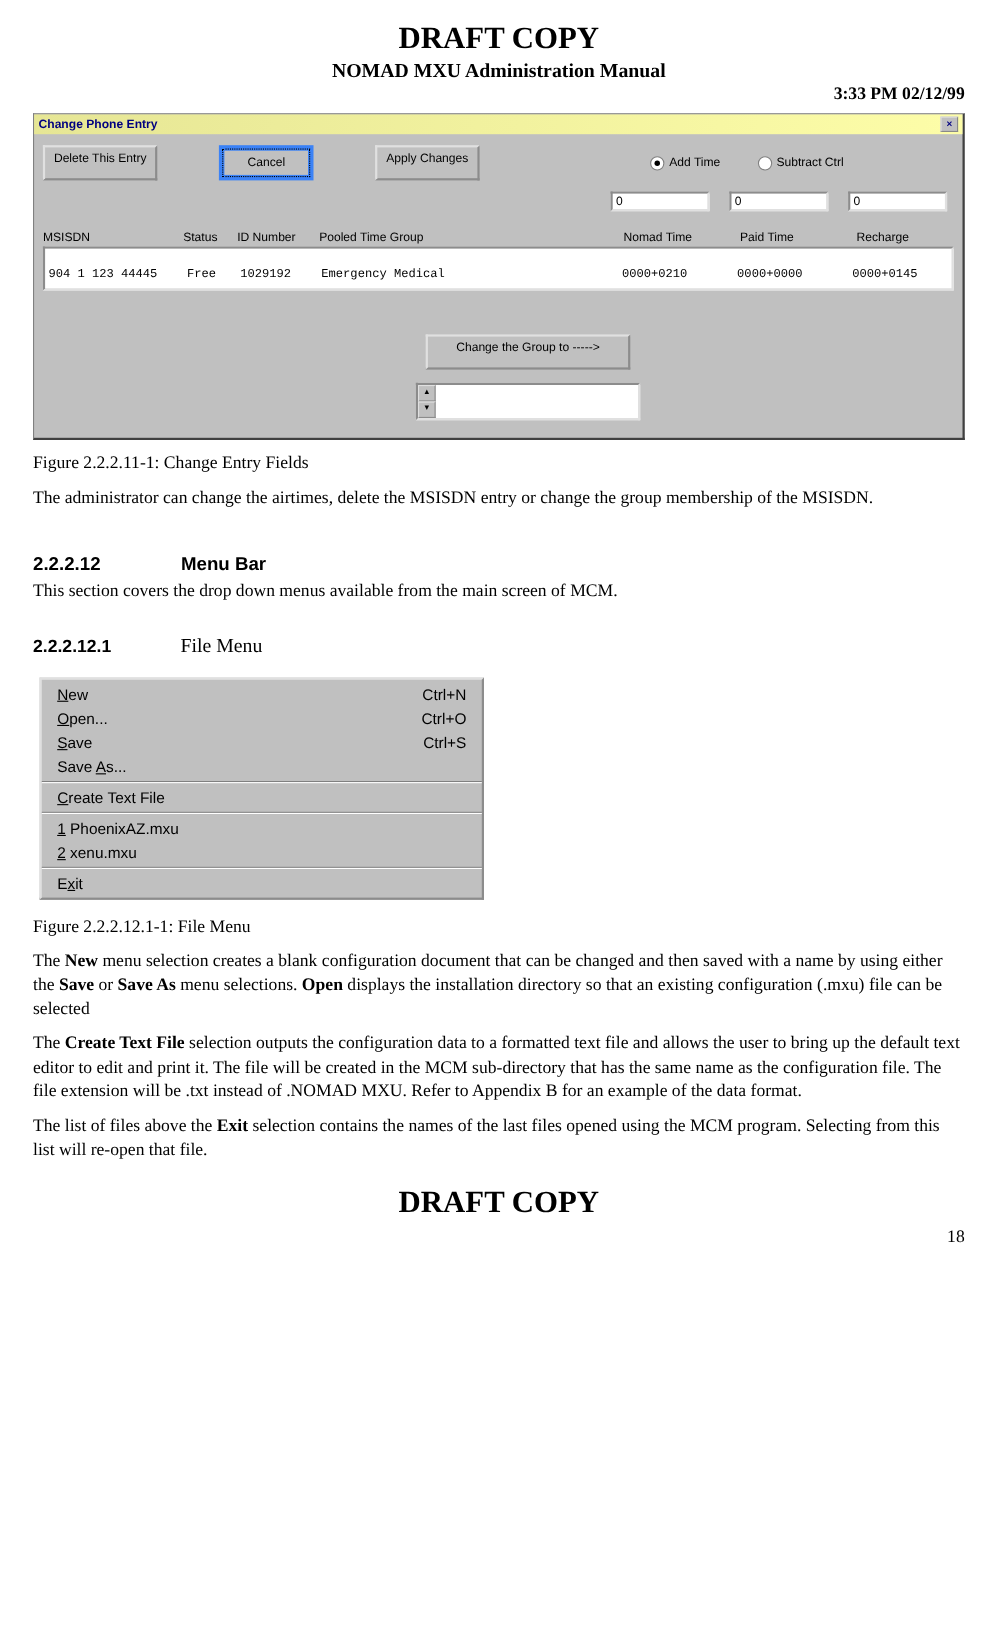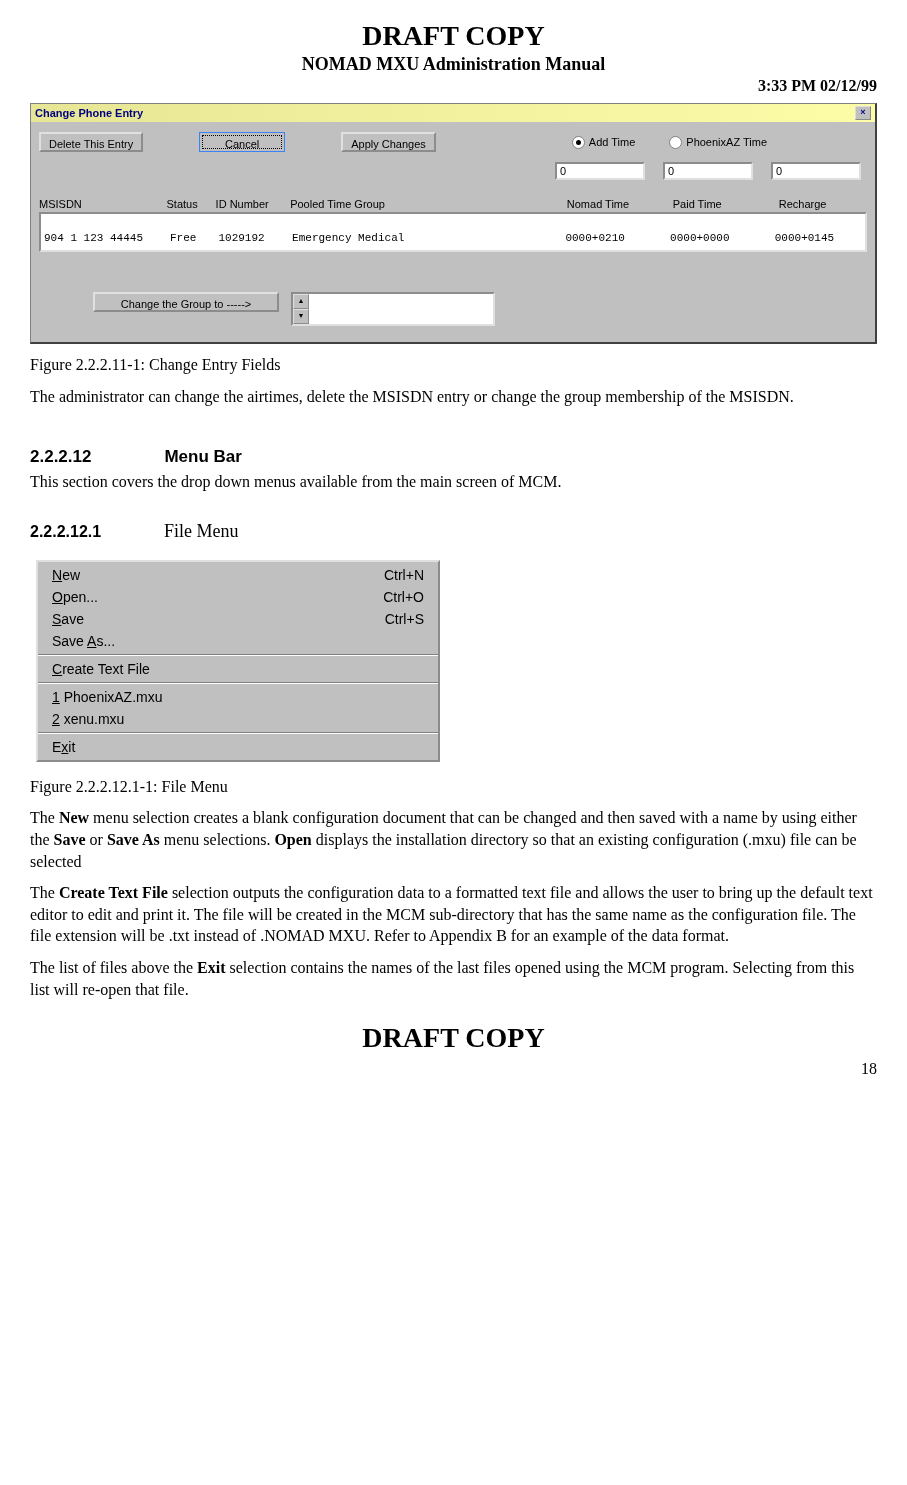--- a/index.html
+++ b/index.html
@@ -62,26 +62,26 @@
       padding: 10px 8px 16px 8px;
     }
     .win-button {
       background: #c0c0c0;
       border: 2px outset #e0e0e0;
       padding: 2px 8px;
       font-family: "MS Sans Serif", Arial, sans-serif;
       font-size: 11px;
       min-width: 86px;
       text-align: center;
-      height: 20px;
+      height: 32px;
       line-height: 16px;
       box-sizing: border-box;
     }
     .win-button.focused {
-      border: 1px solid #3b82f6;
+      border: 5px solid #3b82f6;
       padding: 3px 9px;
       outline: 1px dotted black;
       outline-offset: -4px;
     }
     .radio-item {
       display: flex;
       align-items: center;
       gap: 4px;
     }
     .radio-dot {
@@ -129,24 +129,25 @@
       font-family: Liberation Mono, monospace;
       font-size: 11px;
       padding: 18px 3px;
       height: 18px;
       box-sizing: border-box;
       margin-top: 2px;
       display: flex;
     }
     .group-row {
       display: flex;
-      align-items: flex-start;
+      align-items: center;
       gap: 12px;
       margin-top: 40px;
       margin-left: 54px;
+      flex-direction: column;
     }
     .listbox {
       background: white;
       border: 2px inset #e0e0e0;
       width: 200px;
       font-size: 11px;
       display: flex;
     }
     .listbox-items {
       flex: 1;
@@ -272,21 +273,21 @@
       <div style="width:56px;"></div>
       <div class="win-button">Apply Changes</div>
       <div style="flex:1;"></div>
       <div style="display:flex; gap:34px; margin-right:100px;">
         <div class="radio-item">
           <span class="radio-dot selected"></span>
           <span>Add Time</span>
         </div>
         <div class="radio-item">
           <span class="radio-dot"></span>
-          <span>PhoenixAZ Time</span>
+          <span>Subtract Ctrl</span>
         </div>
       </div>
     </div>
 
     <div class="flex-row" style="margin-top:10px;">
       <div style="width:516px;"></div>
       <input class="win-input" style="width: 90px;" value="0">
       <div style="width:18px;"></div>
       <input class="win-input" style="width: 90px;" value="0">
       <div style="width:18px;"></div>

